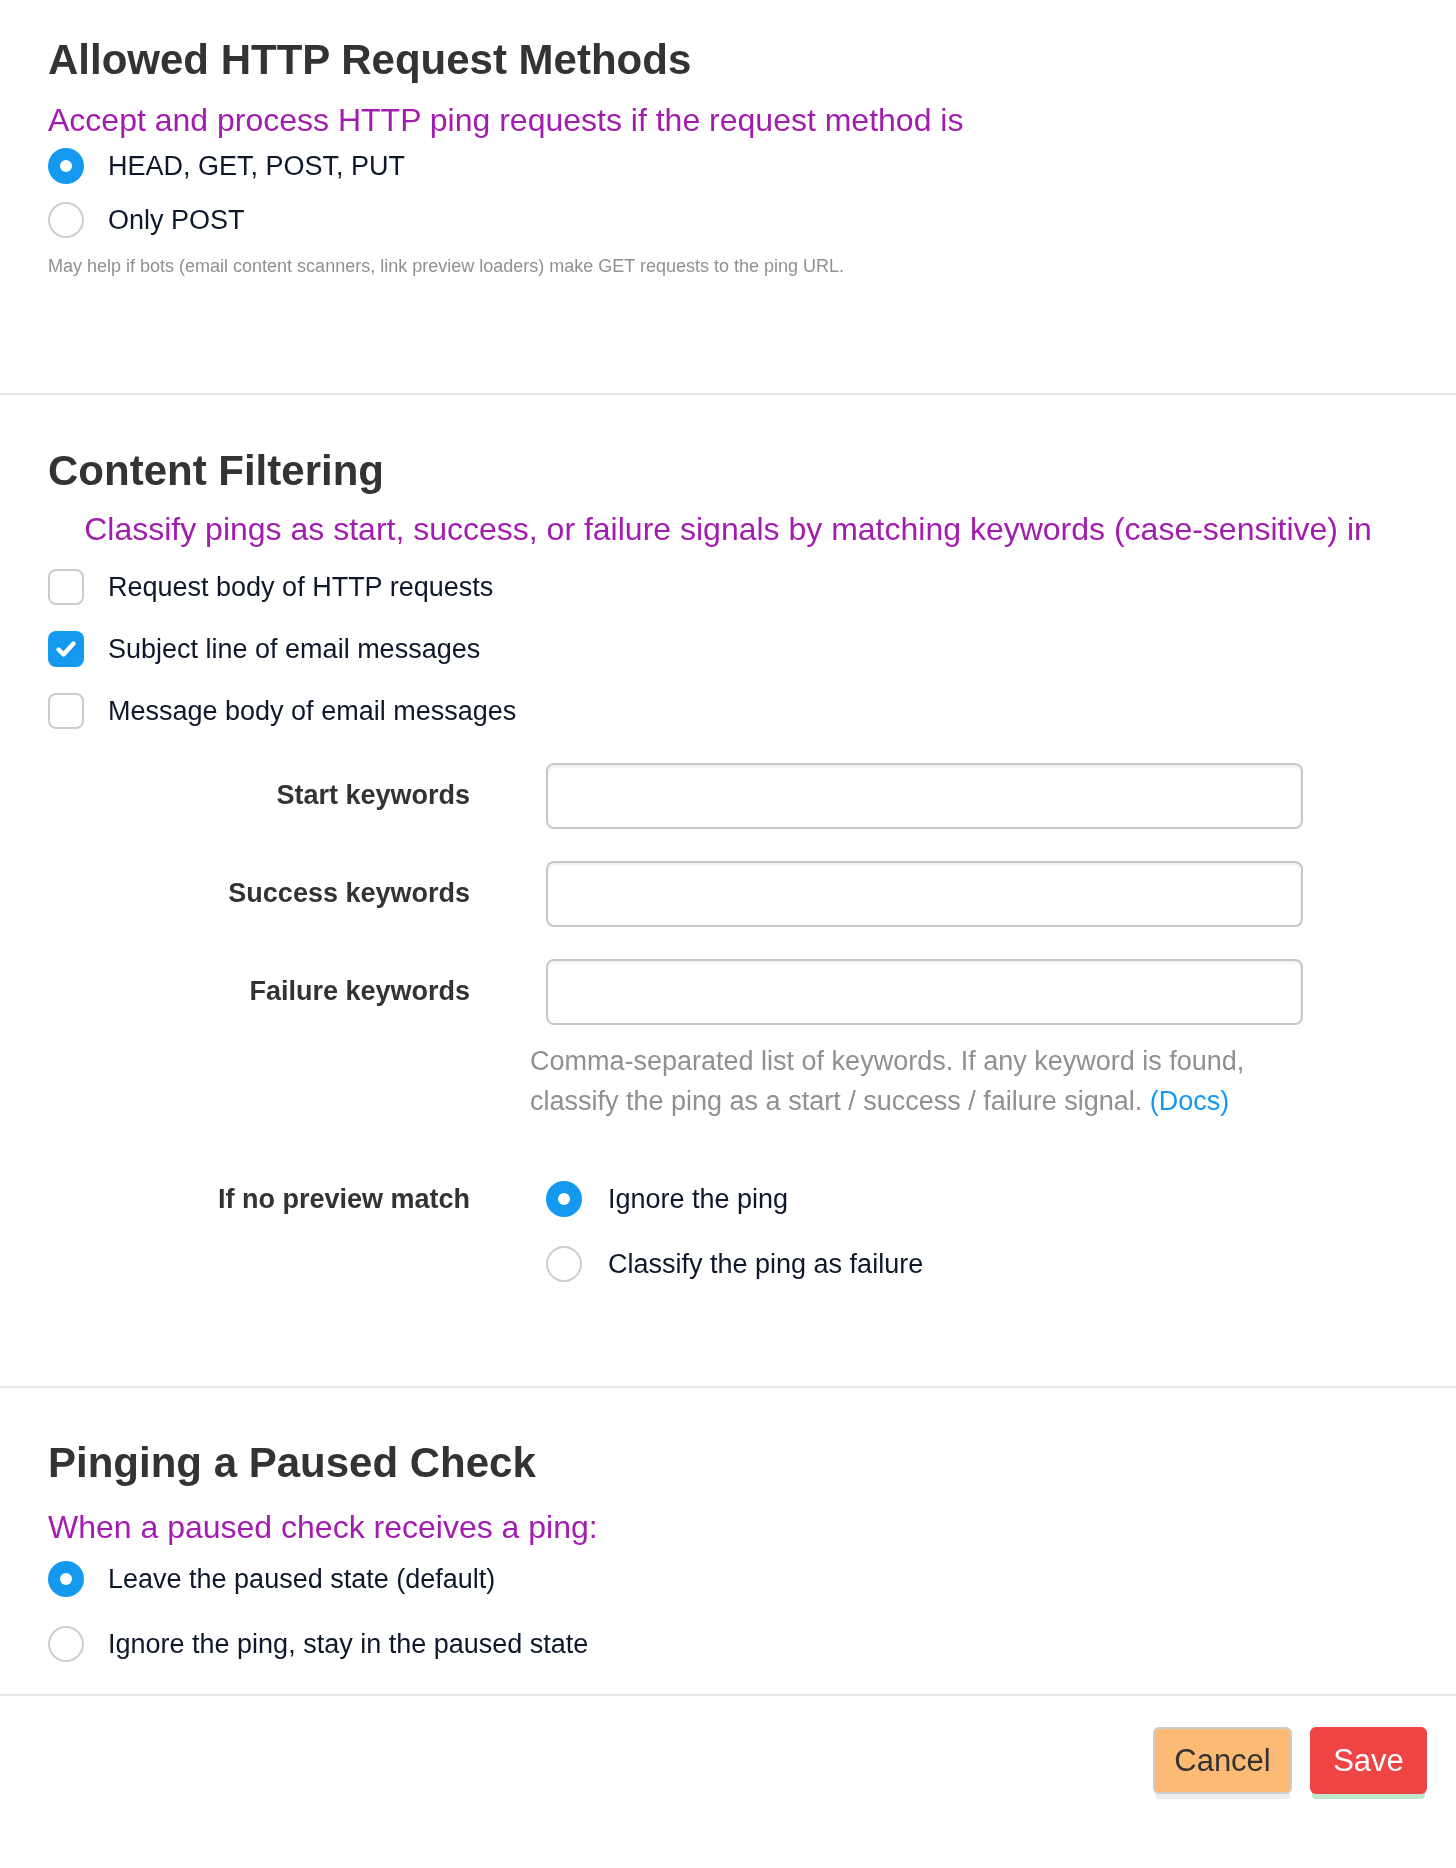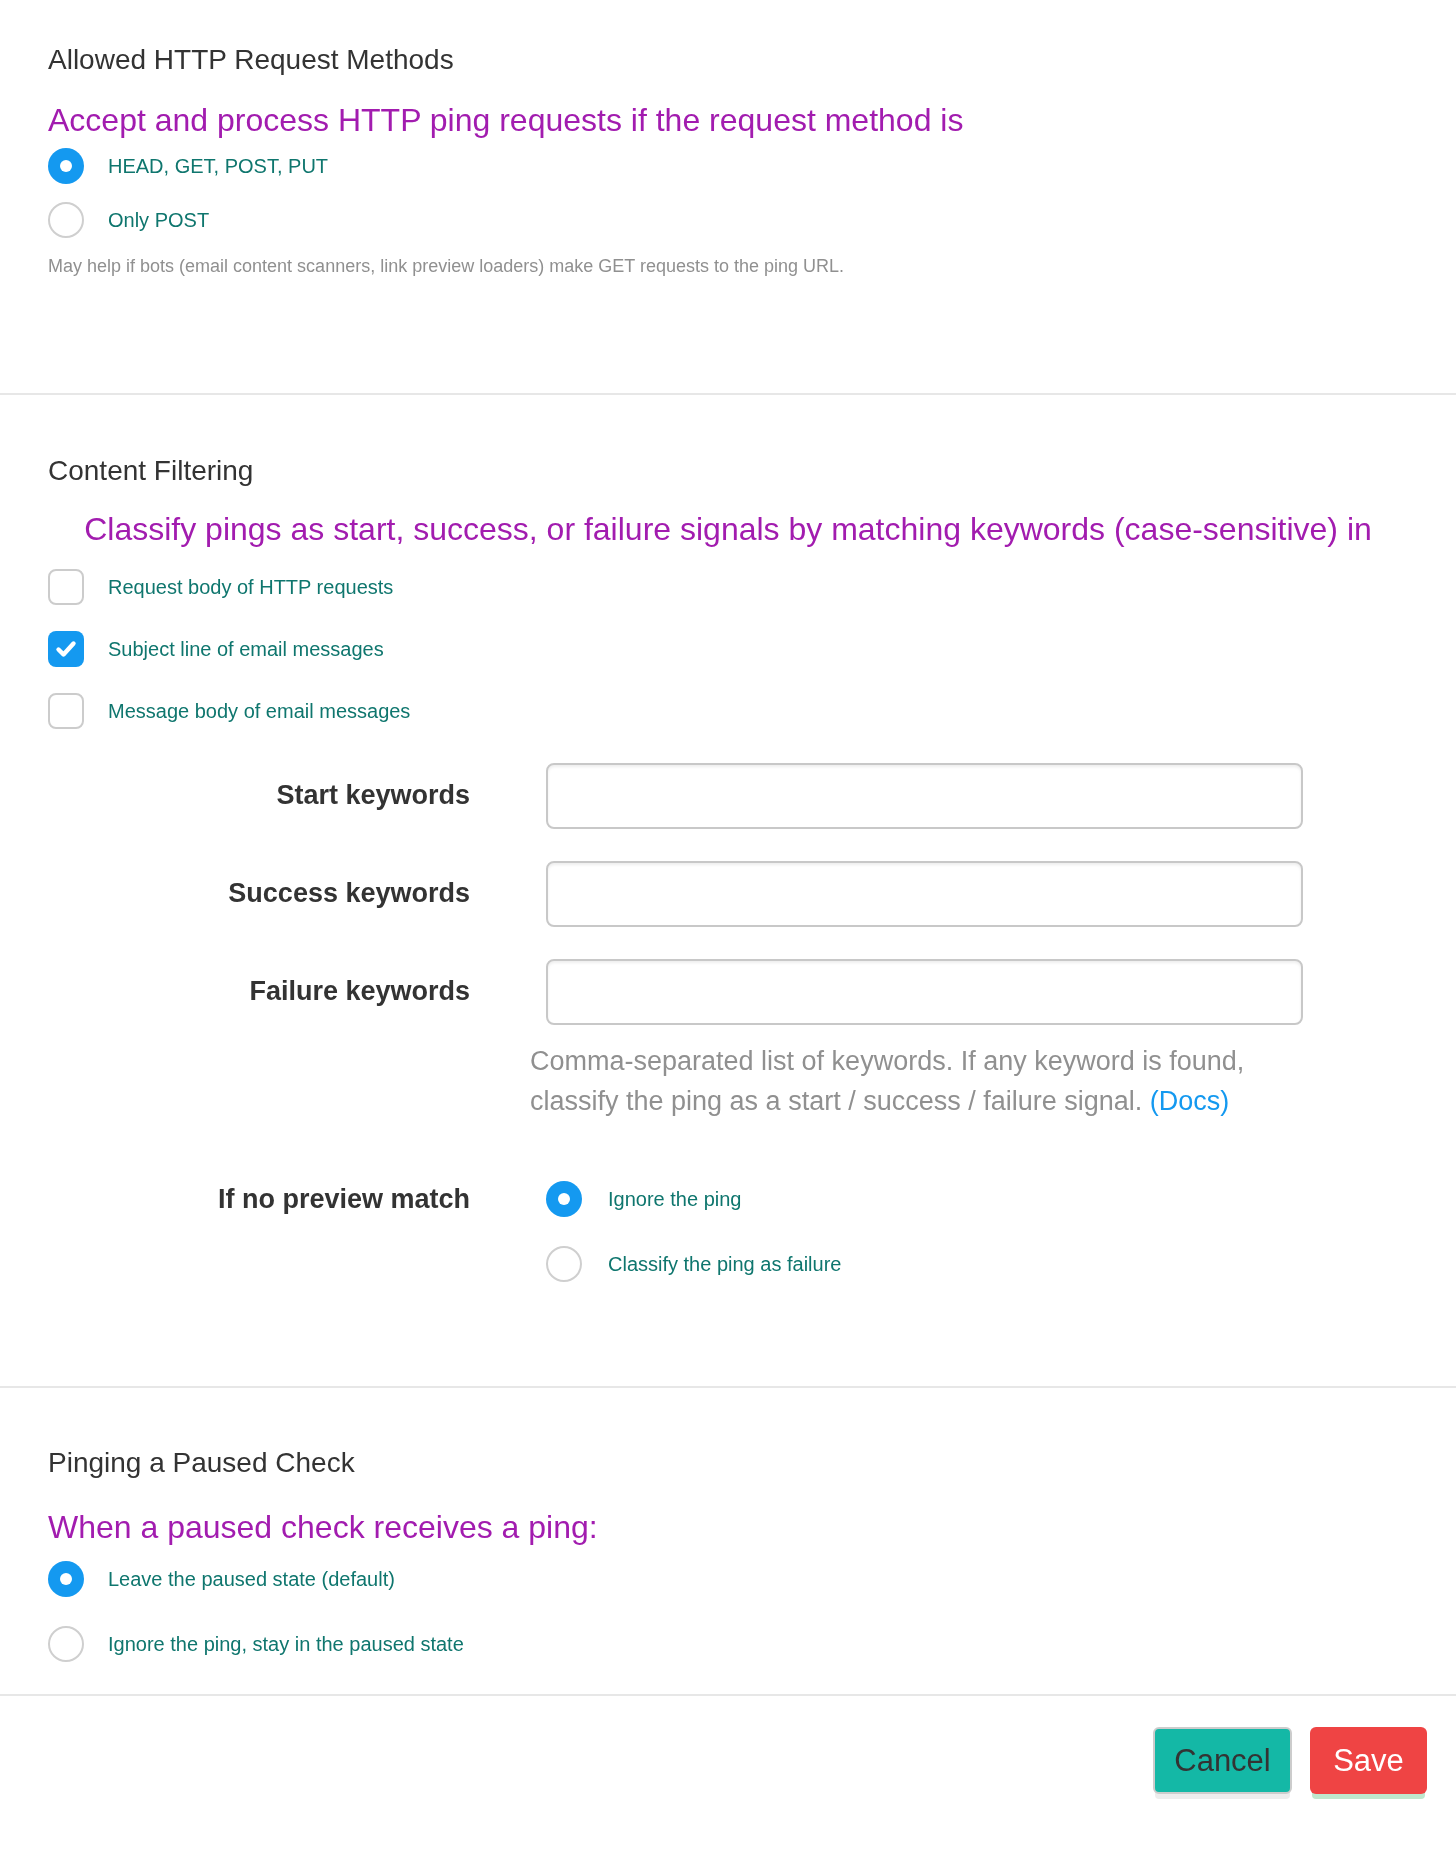--- a/index.html
+++ b/index.html
@@ -10,36 +10,36 @@
     font-family: "Liberation Sans", sans-serif;
     color: #333333;
     overflow: hidden;
   }
   .section { padding-left: 48px; padding-right: 48px; }
   #section-methods   { padding-top: 36px; padding-bottom: 107px; }
   #section-filtering { padding-top: 52px; padding-bottom: 104px; }
   #section-paused    { padding-top: 51px; padding-bottom: 32px; }
 
   h2.section-title {
-    margin: 0; font-weight: 400;
-    font-size: 28px; line-height: 48px; color: #333;
+    margin: 0; font-weight: 700;
+    font-size: 42px; line-height: 48px; color: #333;
   }
   p.sub {
     margin: 16px 0 0; font-size: 32px; line-height: 40px; color: #a21caf;
   }
   p.help-muted {
     margin: 8px 0 0; font-size: 18px; line-height: 40px; color: #909090;
   }
   .indent { margin-left: 60px; }
 
   .divider { height: 2px; background: #e7e7e7; width: 100%; }
 
   
   .choice-row { display: flex; align-items: center; height: 36px; }
-  .choice-row .choice-label { margin-left: 24px; font-size: 20px; color: #0f766e; white-space: nowrap; }
+  .choice-row .choice-label { margin-left: 24px; font-size: 27px; color: #0f172a; white-space: nowrap; }
 
   .radio {
     width: 36px; height: 36px; border-radius: 50%;
     background: #fff; border: 2px solid #cfcfcf; flex: 0 0 36px;
     position: relative;
   }
   .radio.selected { border: none; background: #1499f0; }
   .radio.selected .dot {
     position: absolute; width: 12px; height: 12px; border-radius: 50%;
     background: #fff; left: 12px; top: 12px;
@@ -82,21 +82,21 @@
     padding: 31px 29px 31px 0;
     display: flex; justify-content: flex-end; align-items: flex-start; gap: 18px;
   }
   .btn {
     height: 67px; border-radius: 6px; font-size: 31px;
     font-family: "Liberation Sans", sans-serif;
     display: flex; align-items: center; justify-content: center;
     cursor: pointer;
   }
   .btn-cancel {
-    background: #14b8a6; color: #333; border: 2px solid #cccccc;
+    background: #fdba74; color: #333; border: 2px solid #cccccc;
     width: 139px;
     box-shadow: 0 7px 0 -2px #ededed;
   }
   .btn-save {
     background: #ef4444; color: #ffffff; border: none;
     width: 117px;
     box-shadow: 0 7px 0 -2px #bfe7cd;
   }
 
   .mt20 { margin-top: 20px; }

